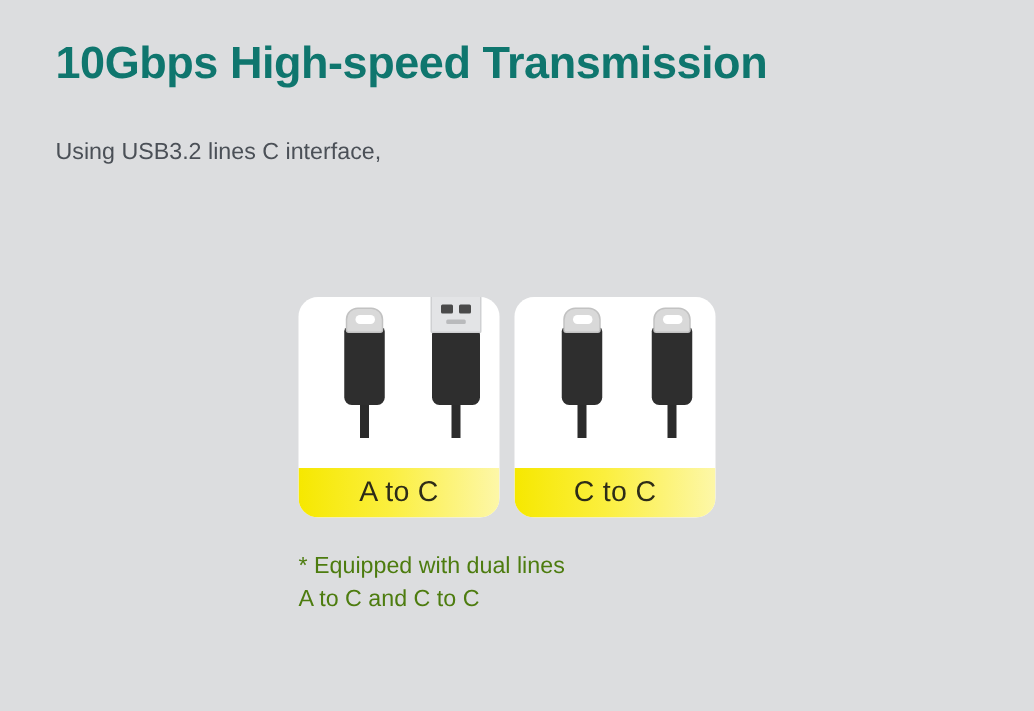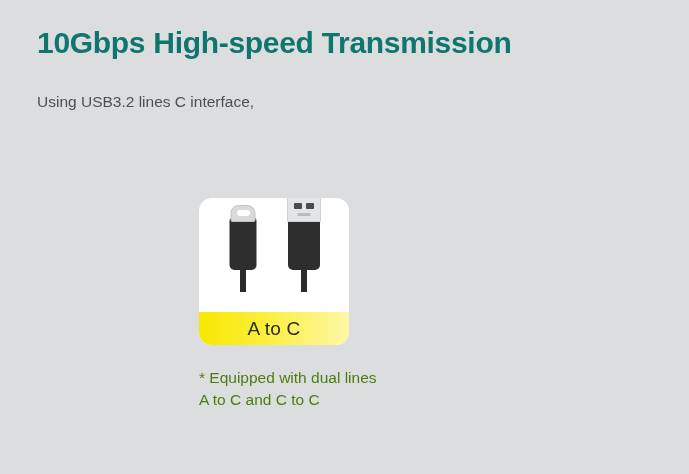--- a/index.html
+++ b/index.html
@@ -47,21 +47,21 @@
   
   .card-row {
     position: absolute;
     left: 199px;
     top: 198px;
     display: flex;
     gap: 10px;
   }
 
   .card {
-    width: 150px;
+    width: 134px;
     height: 147px;
     border-radius: 13px;
     background: #ffffff;
     overflow: hidden;
     position: relative;
     display: flex;
     flex-direction: column;
     gap: 20px;
   }
 
@@ -238,20 +238,42 @@
             <span class="usb-a-mark"></span>
           </div>
         </div>
 
       </div>
       <div class="card-band">
         <span class="card-band-text">A to C</span>
       </div>
     </div>
 
+    <div class="card">
+      <div class="card-art">
+
+        <div class="connector conn-c-a">
+          <div class="tail"></div>
+          <div class="body"></div>
+          <div class="neck"></div>
+          <div class="tip-c"></div>
+        </div>
+
+        <div class="connector conn-c-b">
+          <div class="tail"></div>
+          <div class="body"></div>
+          <div class="neck"></div>
+          <div class="tip-c"></div>
+        </div>
+
+      </div>
+      <div class="card-band">
+        <span class="card-band-text">C to C</span>
+      </div>
+    </div>
 
   </div>
 
   <div class="footnote">
     <div>* Equipped with dual lines</div>
     <div>A to C and C to C</div>
   </div>
 
 </div>
 

